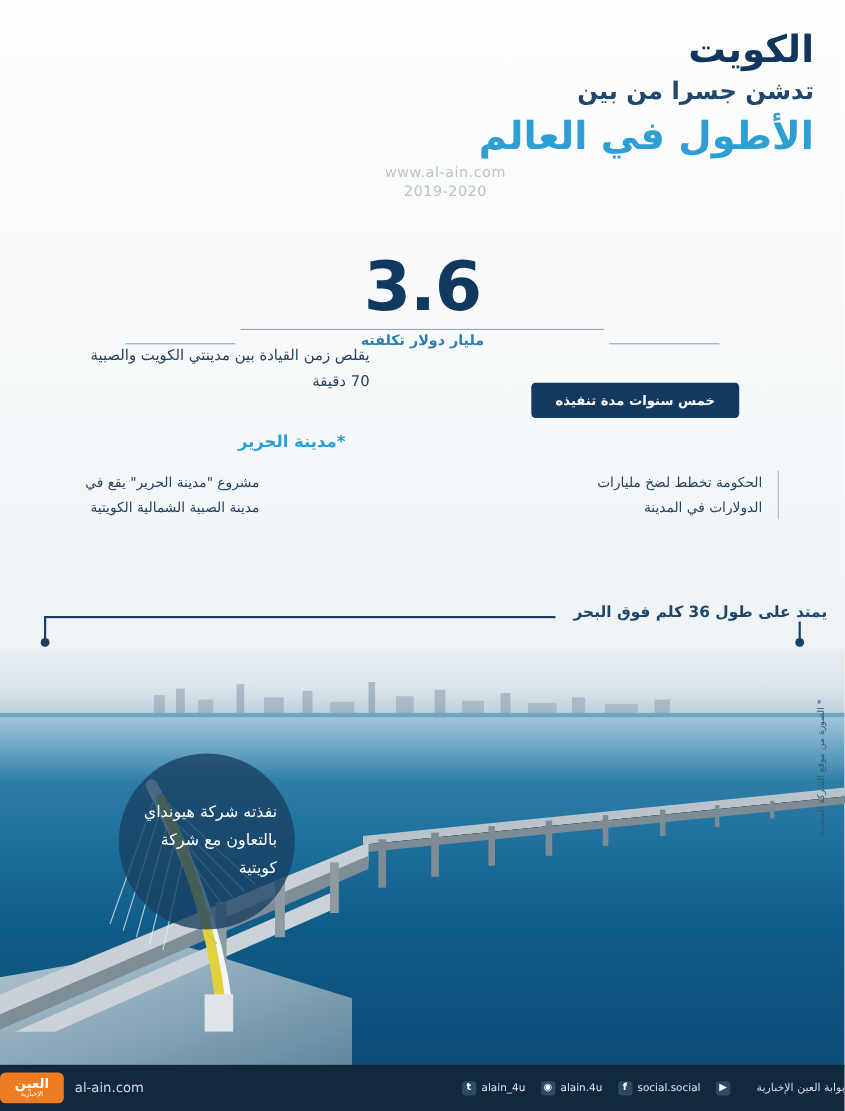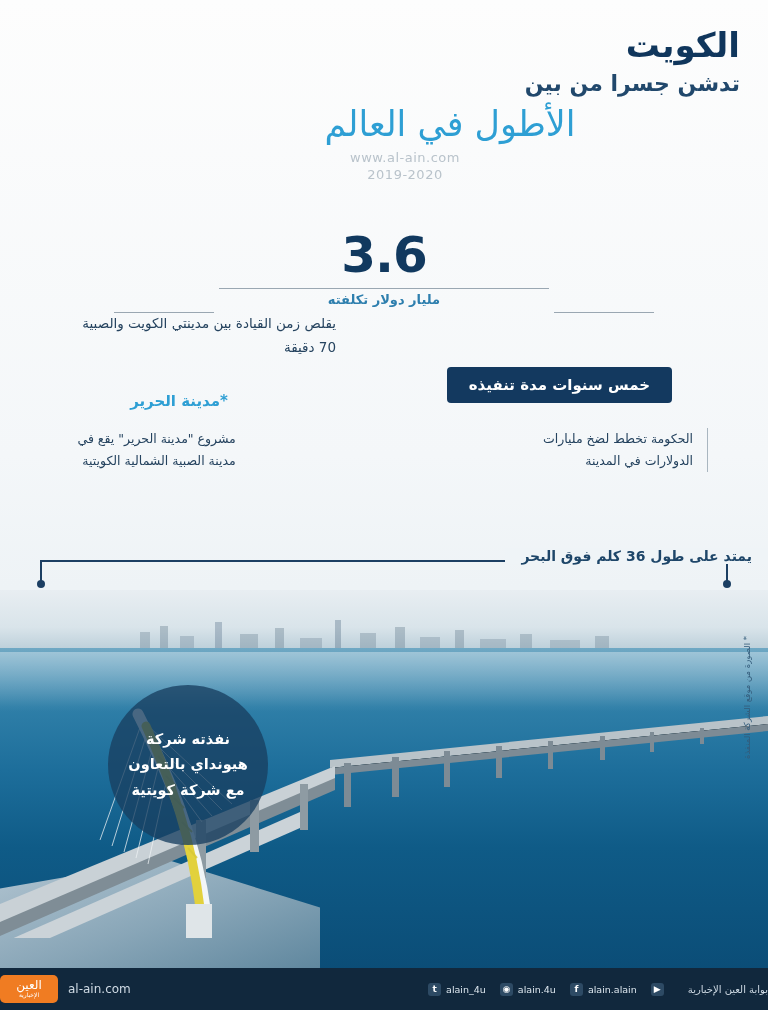--- a/index.html
+++ b/index.html
@@ -23,39 +23,38 @@
   }
   .title-1 {
     font-size: 34px; font-weight: bold; color: #10365c; line-height: 1.15;
     letter-spacing: 0px;
   }
   .title-2 {
     font-size: 22px; font-weight: bold; color: #21486c; line-height: 1.35;
     margin-top: 4px;
   }
   .title-3 {
-    font-size: 35px; font-weight: normal; color: #2e9fd4; line-height: 1.2;
+    font-size: 35px; font-weight: bold; color: #2e9fd4; line-height: 1.2;
     margin-top: 4px;
-    text-align: center;
   }
   .watermark {
     margin-top: 4px;
     font-size: 13px; color: #b9c3cb; letter-spacing: .5px;
     line-height: 1.35; direction: ltr; text-align: center;
     padding-right: 90px;
   }
 
   
   .bignum-wrap {
     position: absolute; top: 232px; right: 0; left: 0;
     display: flex; justify-content: center;
   }
   .bignum-block { width: 330px; text-align: center; position: relative; }
   .bignum {
-    font-size: 50px; font-weight: bold; color: #11395f; line-height: .95;
+    font-size: 62px; font-weight: bold; color: #11395f; line-height: .95;
     letter-spacing: -1px;
   }
   .bignum-rule {
     margin: 8px auto 0; width: 100%; height: 1px; background: #9aa7b2;
   }
   .bignum-sub {
     margin-top: 3px; font-size: 13px; font-weight: bold; color: #2e7fae;
   }
   .rule-left, .rule-right {
     position: absolute; top: 80px; height: 1px; background: #9aa7b2;
@@ -64,31 +63,31 @@
   .rule-right { right: -105px; width: 100px; }
 
   
   .drive-time {
     position: absolute; top: 312px; left: 44px; width: 260px;
     text-align: right; font-size: 13.5px; color: #25435f; line-height: 1.75; margin-left: 32px;
   }
 
   
   .pill {
-    position: absolute; top: 367px; right: 96px;
+    position: absolute; top: 348px; right: 96px;
     background: #13395f; color: #ffffff;
-    font-size: 15px; font-weight: bold;
+    font-size: 12px; font-weight: bold;
     padding: 9px 22px; border-radius: 4px;
     white-space: nowrap;
   }
 
   
   .silk-head {
     position: absolute; top: 392px; left: 44px; width: 270px;
-    text-align: center; font-size: 15px; font-weight: bold; color: #2e9fd4;
+    text-align: right; font-size: 15px; font-weight: bold; color: #2e9fd4;
   }
 
   
   .cols {
     position: absolute; top: 428px; right: 60px; left: 44px;
     display: flex; flex-direction: row; justify-content: space-between;
     align-items: flex-start;
   }
   .col {
     width: 31%; text-align: right;
@@ -153,24 +152,24 @@
   
   .deck {
     position: absolute; top: 118px; right: 0; width: 768px; height: 230px;
   }
 
   
   .circle {
     position: absolute; top: 685px; left: 108px;
     width: 160px; height: 160px; border-radius: 50%;
     background: rgba(24,63,96,.78);
-    color: #fff; text-align: center;
+    color: #fff; 
     display: flex; align-items: center; justify-content: center;
     padding: 0 16px;
-    font-size: 14.5px; font-weight: bold; line-height: 1.75;
+    font-size: 14.5px; font-weight: normal; line-height: 1.75;
   }
 
   
   .photo-headline {
     position: absolute; top: 838px; left: 70px; width: 420px;
     text-align: right;
     font-size: 25px; font-weight: bold; color: #ffffff; line-height: 1.45;
     text-shadow: 0 1px 4px rgba(0,0,0,.35);
   }
 
@@ -211,21 +210,21 @@
   .footer-right {
     display: flex; align-items: center; gap: 10px; padding-right: 14px;
   }
   .footer-url { font-size: 12px; color: #cfdae4; direction: ltr; text-align: right; }
   .logo {
     width: 58px; height: 28px; border-radius: 5px;
     background: #f07c22; color: #fff;
     display: flex; flex-direction: column; align-items: center;
     justify-content: center; line-height: 1.1;
   }
-  .logo .l1 { font-size: 12px; font-weight: normal; }
+  .logo .l1 { font-size: 12px; font-weight: bold; }
   .logo .l2 { font-size: 6px; }
 </style>
 </head>
 <body>
 
 <div class="poster">
 
   <div class="header">
     <div class="title-1">الكويت</div>
     <div class="title-2">تدشن جسرا من بين</div>
@@ -362,21 +361,21 @@
       <div class="social">
         <span class="sicon">t</span>
         <span>alain_4u</span>
       </div>
       <div class="social">
         <span class="sicon">◉</span>
         <span>alain.4u</span>
       </div>
       <div class="social">
         <span class="sicon">f</span>
-        <span>alain.alain</span>
+        <span>social.social</span>
       </div>
       <div class="social">
         <span class="sicon">▶</span>
       </div>
       <div class="footer-portal">بوابة العين الإخبارية</div>
     </div>
     <div class="footer-spacer"></div>
     <div class="footer-right">
       <div class="footer-url">al-ain.com</div>
       <div class="logo">

